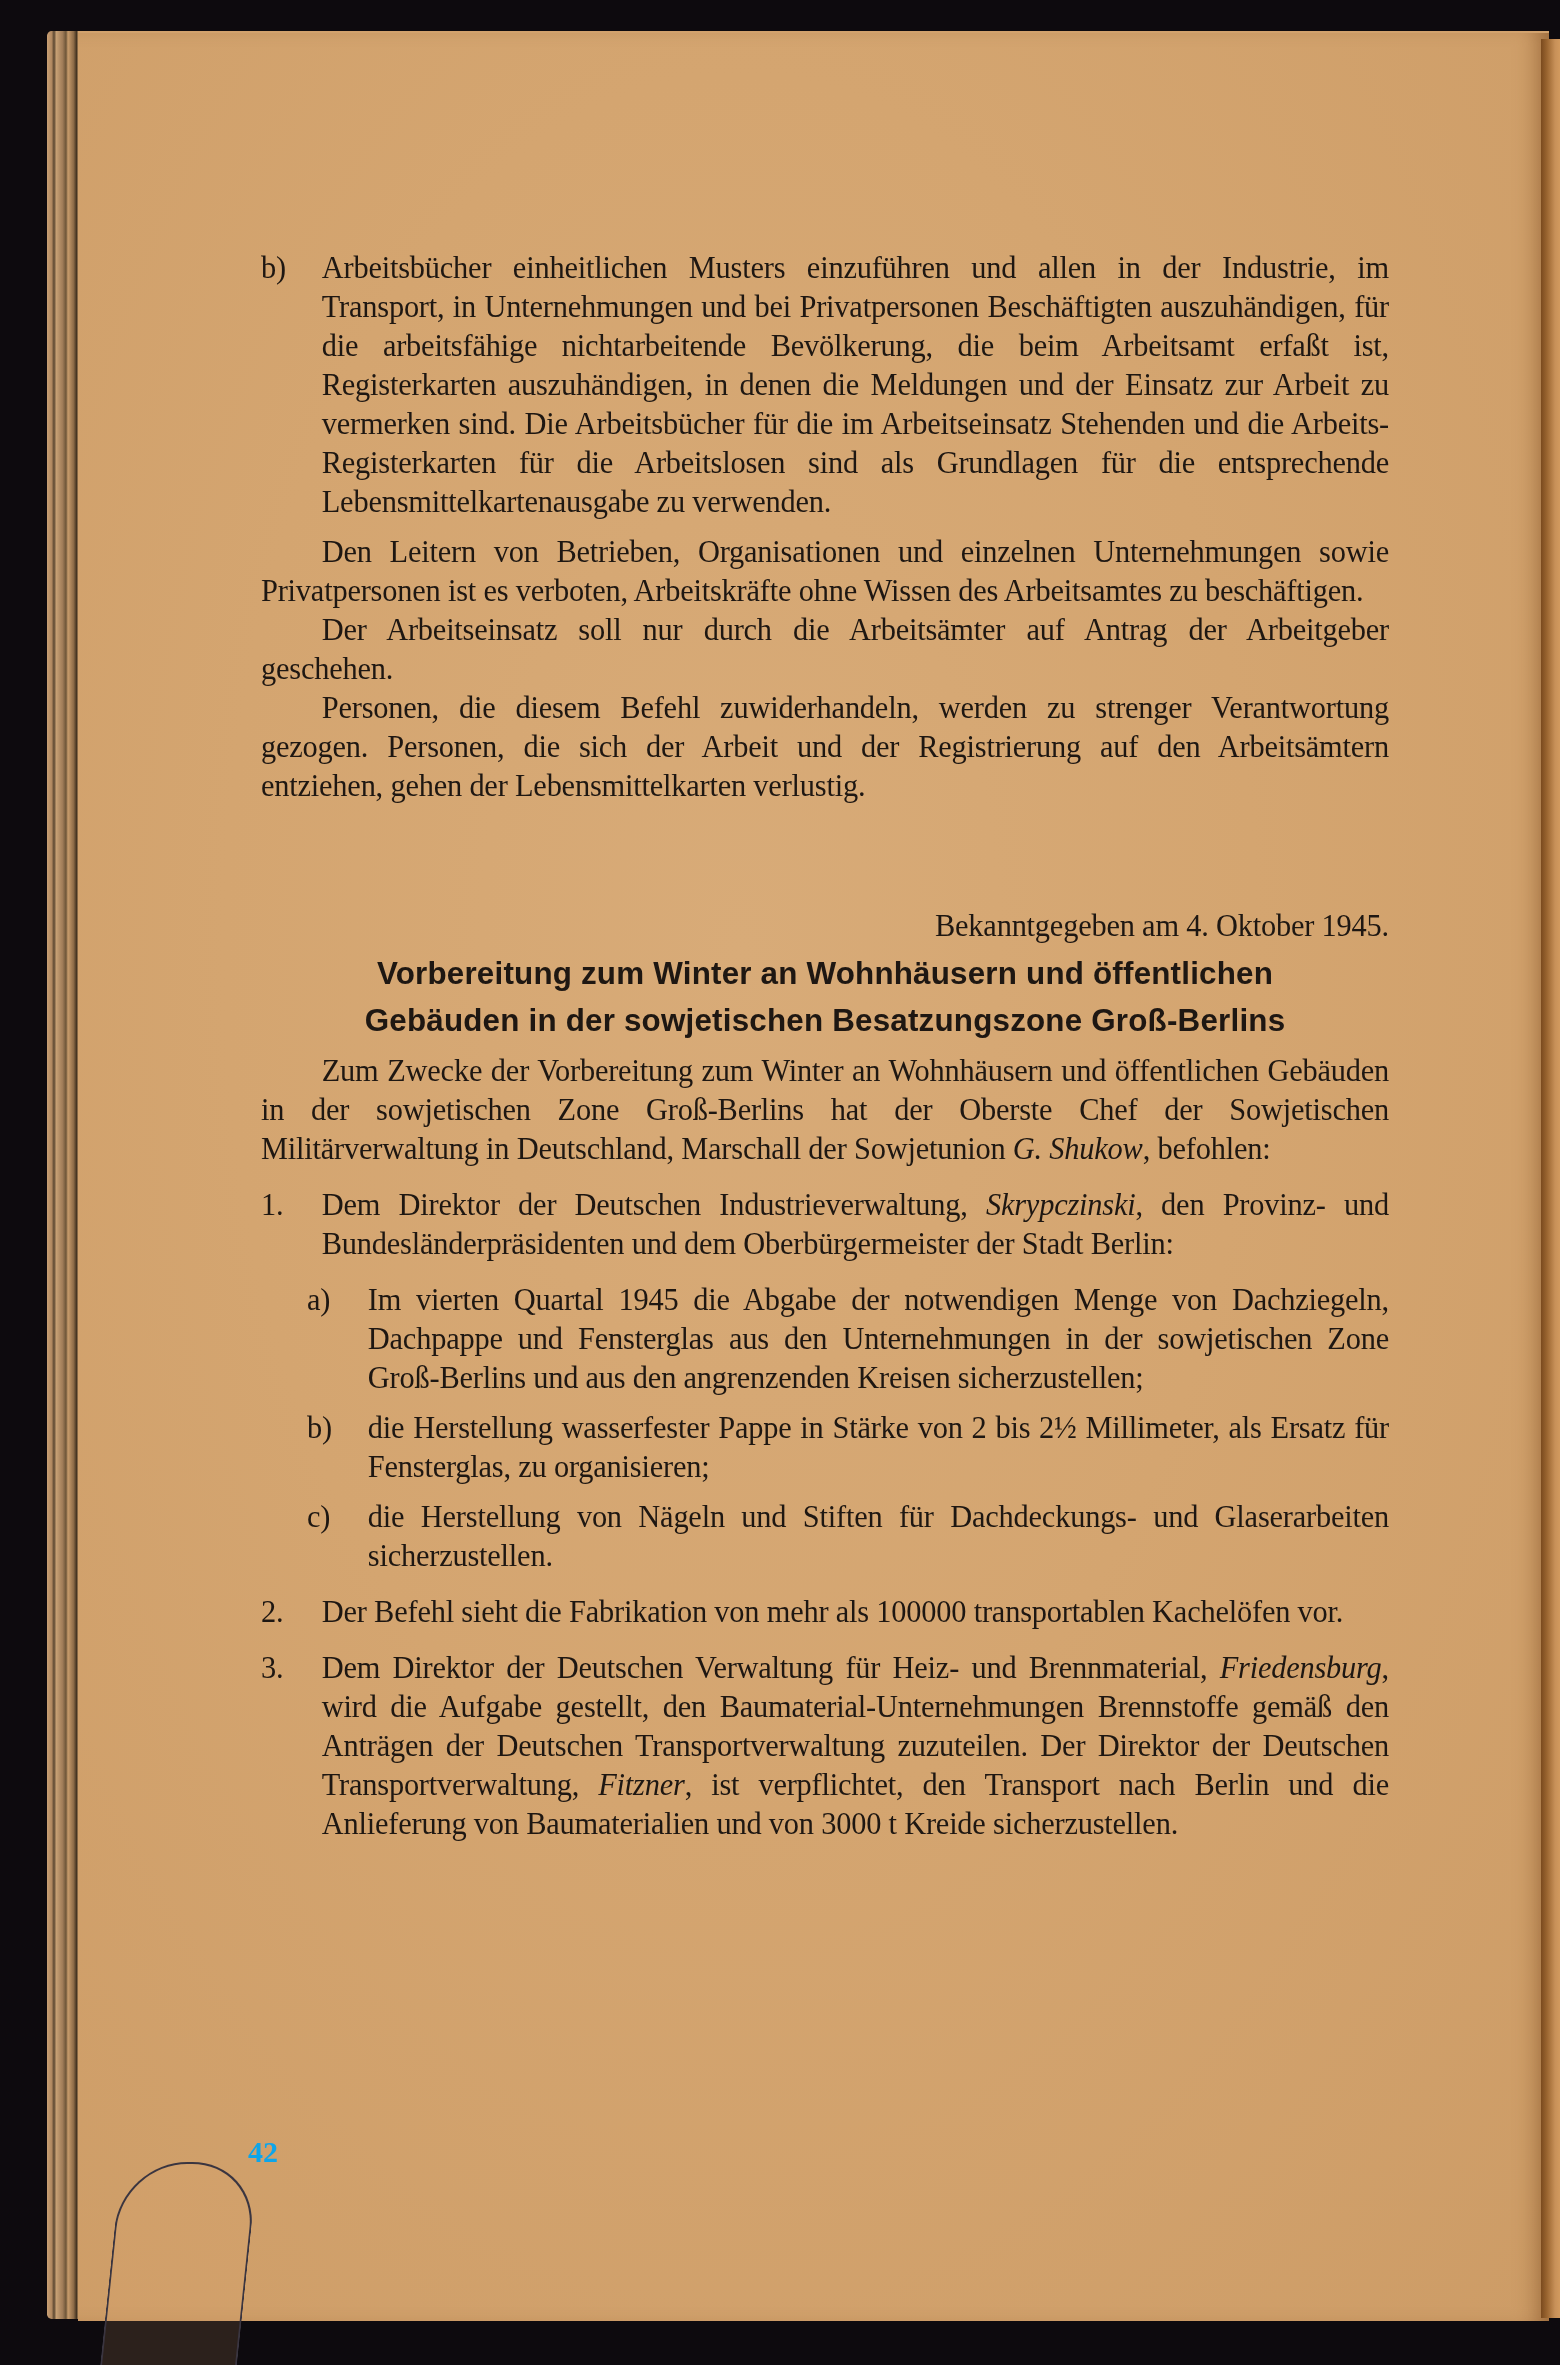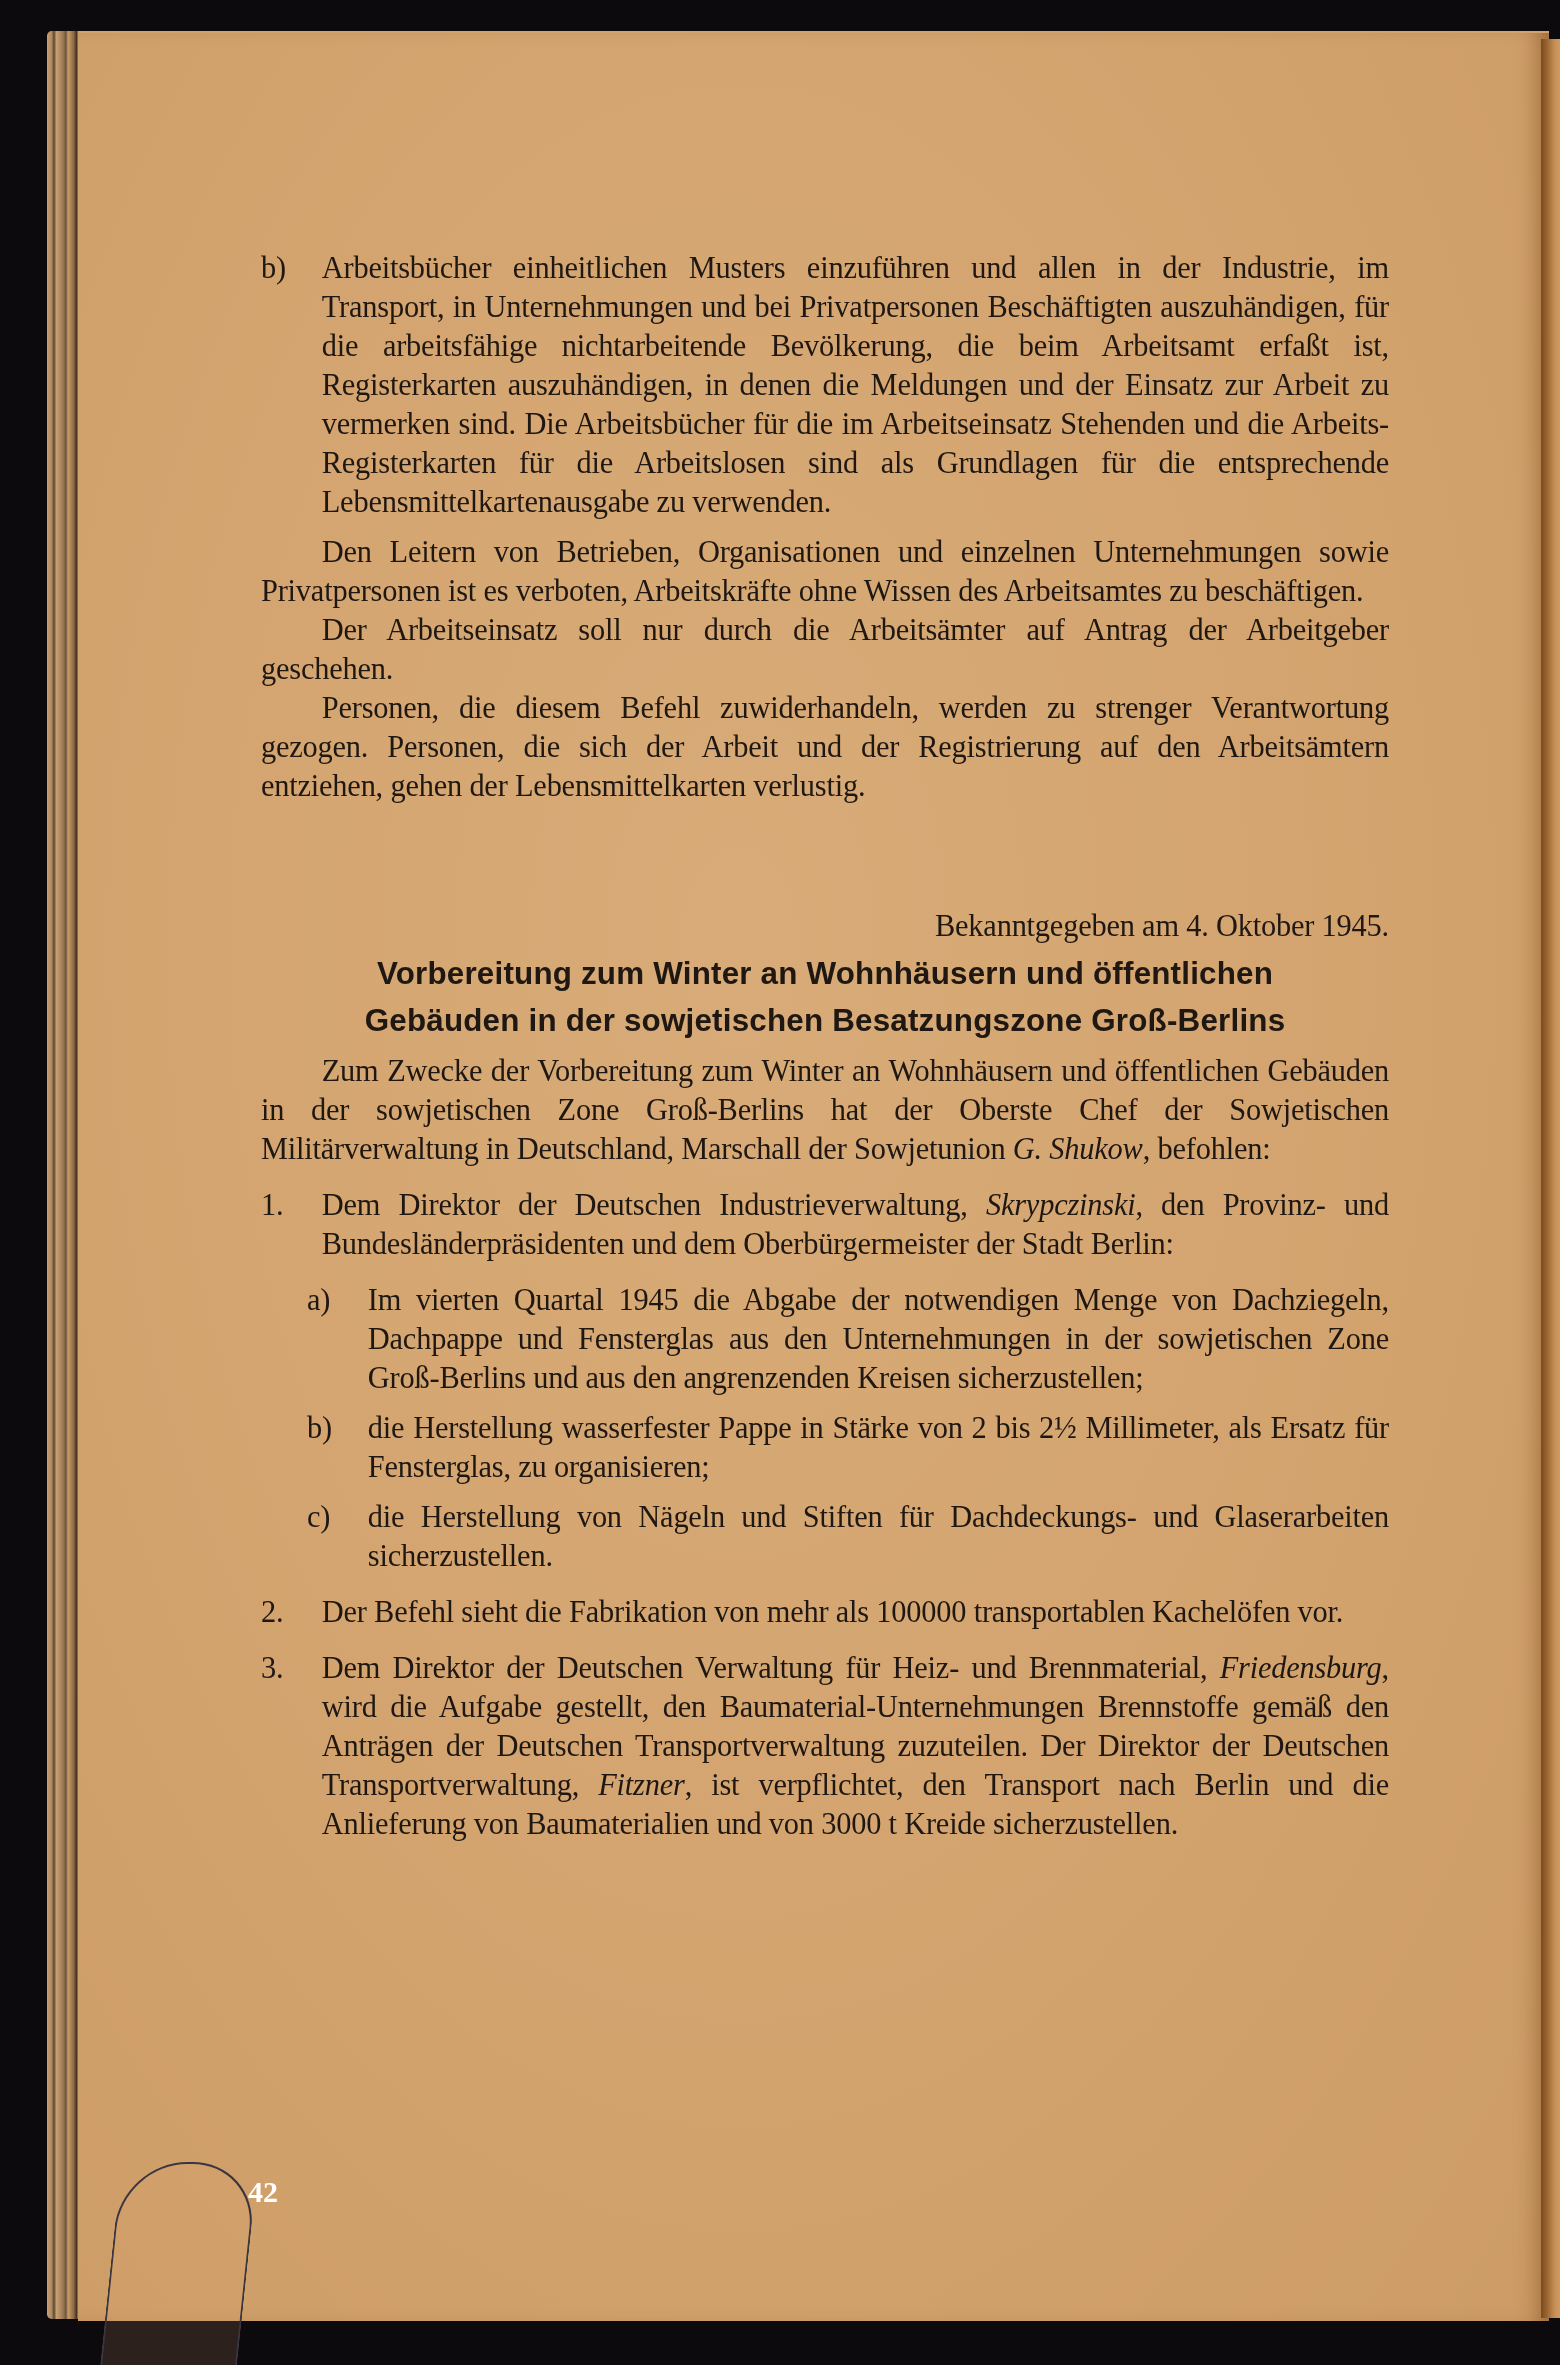--- a/index.html
+++ b/index.html
@@ -50,21 +50,21 @@
   .heading {
     font-family: "Liberation Sans", "DejaVu Sans", sans-serif;
     font-weight: bold; font-size: 32px; line-height: 47px;
     text-align: center; margin: 4.7px 0 7.8px 0; letter-spacing: 0.2px;
   }
   .heading span { display: block; }
   em { font-style: italic; }
   .page-number {
     position: absolute; left: 248px; top: 2135px;
     font-family: "Liberation Serif", "DejaVu Serif", serif;
-    font-weight: bold; font-size: 30px; color: #ffffff; margin-top: 40px;
+    font-weight: bold; font-size: 30px; color: #0ea5e9;
   }
   .clip-arc {
     position: absolute; left: 109px; top: 2162px; width: 133px; height: 234px;
     border: 2.3px solid #3a3540; border-bottom: none;
     border-radius: 66px 66px 0 0;
     transform: skewX(-6deg);
     background: rgba(220,170,115,0.15);
   }
 </style>
 </head>

